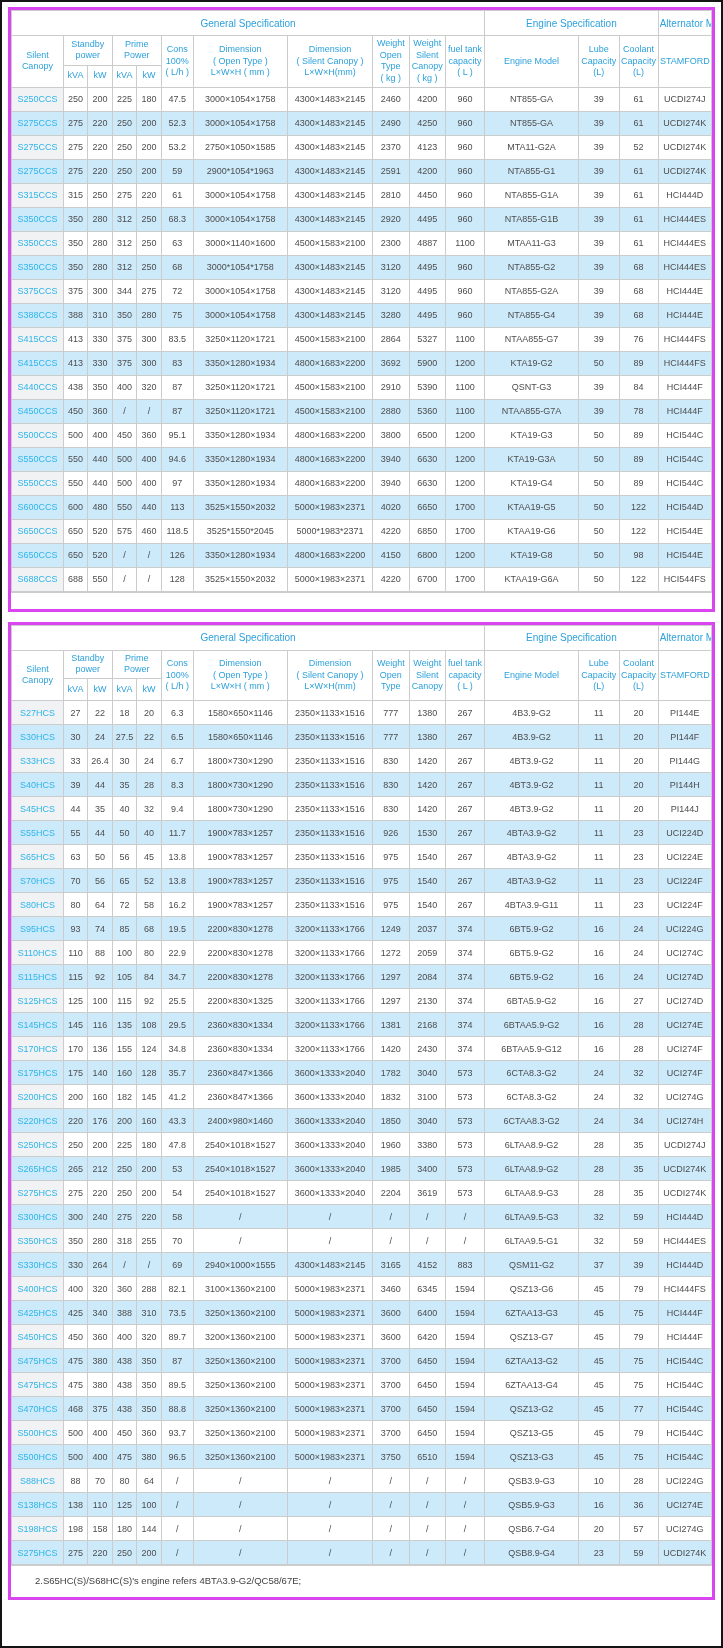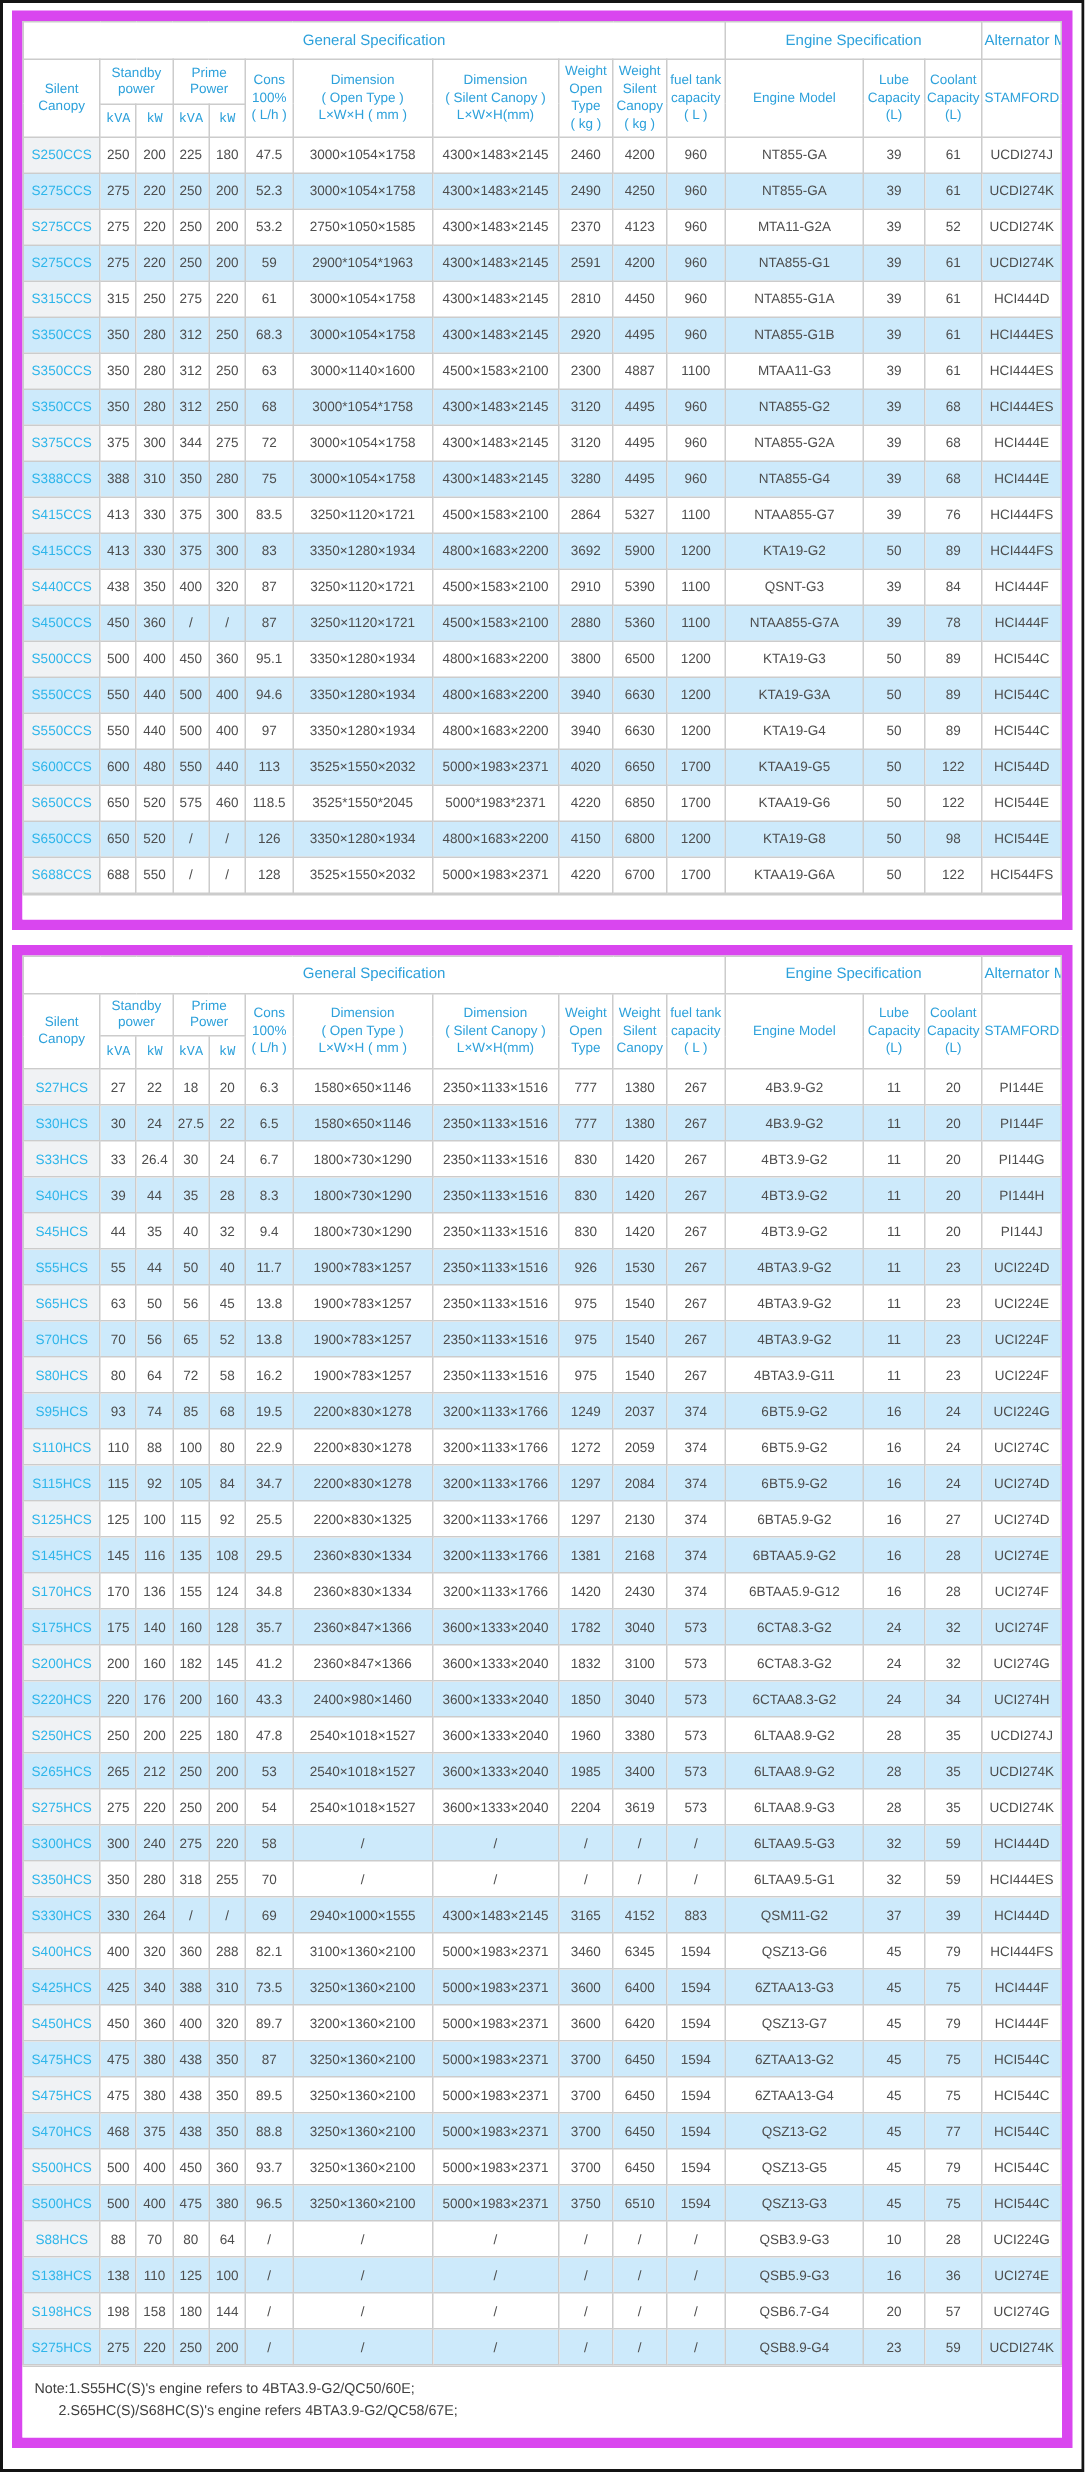--- a/index.html
+++ b/index.html
@@ -2,30 +2,30 @@
 <html><head>
 <meta charset="utf-8">
 <style>
   html,body{margin:0;padding:0;background:#ffffff;}
   .frame{
     width:723px;height:1648px;box-sizing:border-box;
     border:2px solid #141414;background:#fff;
     padding:5px 6px;overflow:hidden;
     font-family:"Liberation Sans", sans-serif;
   }
-  .block{border:7px solid #d946ef;background:#fff;}
+  .block{border:3px solid #d946ef;background:#fff;}
   .block + .block{margin-top:10px;}
   table{width:100%;border-collapse:collapse;table-layout:fixed;}
   th,td{border:1px solid #cccccc;text-align:center;vertical-align:middle;overflow:hidden;}
   thead th{
     color:#2da1db;font-weight:normal;font-size:9px;
     white-space:pre-line;line-height:1.3;padding:2px 1px;background:#fff;
   }
   .group-row th{font-size:10px;height:20px;white-space:nowrap;}
-  .sub-row th{height:17px;font-family:Liberation Mono, monospace;}
+  .sub-row th{height:17px;}
   tbody td{font-size:9px;color:#4d4d4d;height:23px;padding:0 1px;}
   tbody tr:nth-child(even) td{background:#cdeafb;}
   tbody tr:nth-child(odd) td{background:#ffffff;}
   tbody tr:nth-child(odd) td:first-child{background:#f0f2f4;}
   tbody td:first-child{color:#2eb5ea;}
   .notes{
     border-top:1px solid #cccccc;background:#fff;
     padding:7px 8px 9px 8px;font-size:9.5px;color:#3f3f3f;line-height:1.6;
   }
   .note-line{white-space:nowrap;}
@@ -1137,18 +1137,17 @@
             <td>/</td>
             <td>/</td>
             <td>QSB8.9-G4</td>
             <td>23</td>
             <td>59</td>
             <td>UCDI274K</td>
           </tr>
         </tbody>
     </table>
     <div class="notes">
-        <div class="note-line">Note:1.S55HC(S)'s engine refers to 4BTA3.9-G2/QC50/60E;</div>
         <div class="note-line indented">2.S65HC(S)/S68HC(S)'s engine refers 4BTA3.9-G2/QC58/67E;</div>
       </div>
   </div>
 
 </div>
 
 </body></html>

